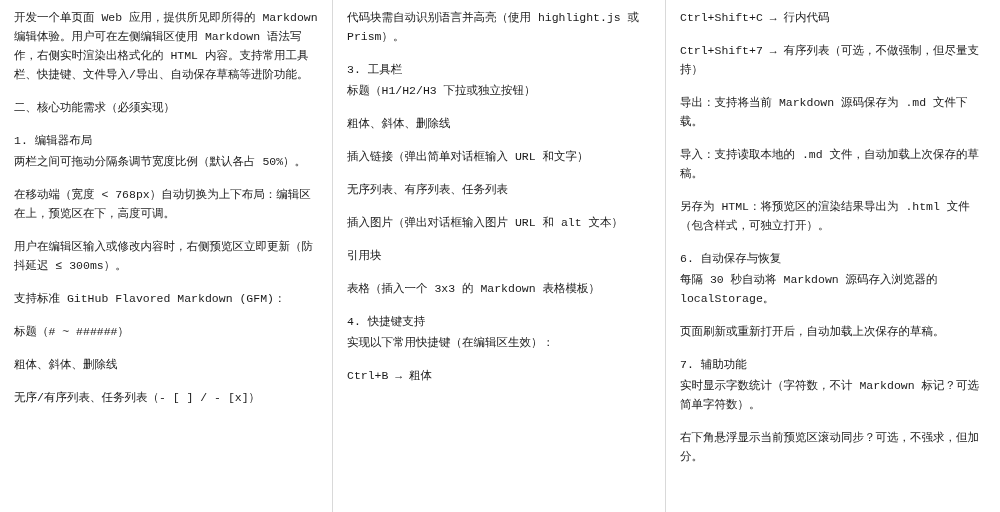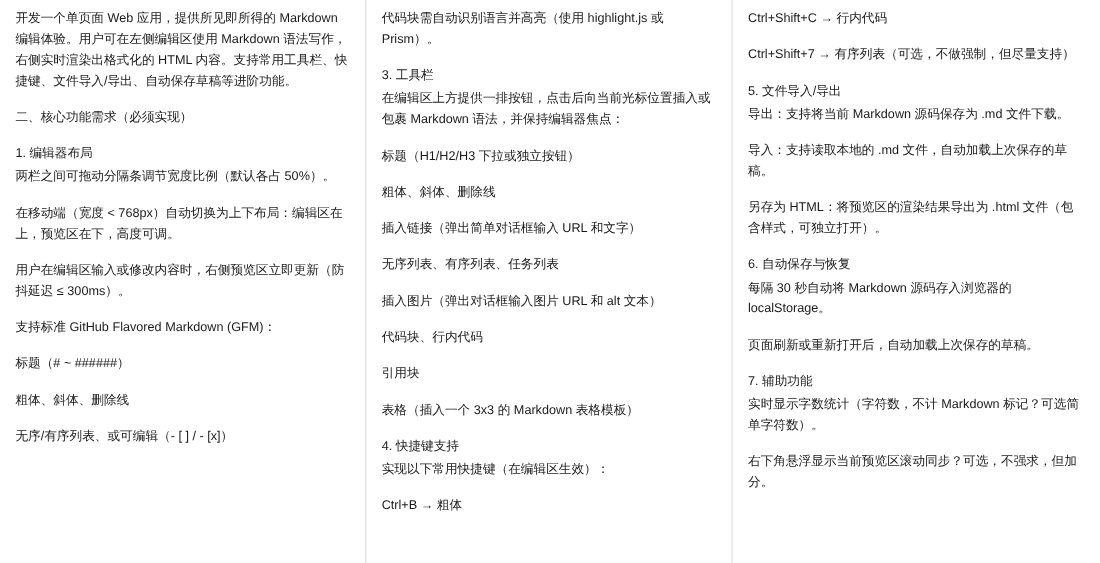--- a/index.html
+++ b/index.html
@@ -19,20 +19,21 @@
     width: 1000px;
     height: 512px;
     box-sizing: border-box;
   }
   .column {
     box-sizing: border-box;
     padding: 8px 14px 8px 14px;
     width: 333px;
     height: 512px;
     overflow: hidden;
+    font-family: Liberation Mono, monospace;
   }
   .col-divider {
     border-right: 1px solid #d9d9d9;
   }
   .blk {
     font-size: 11.5px;
     line-height: 19px;
     margin: 0 0 14px 0;
     white-space: pre-wrap;
     word-break: break-word;
@@ -49,46 +50,43 @@
   <div class="column col-divider">
     <p class="blk">开发一个单页面 Web 应用，提供所见即所得的 Markdown 编辑体验。用户可在左侧编辑区使用 Markdown 语法写作，右侧实时渲染出格式化的 HTML 内容。支持常用工具栏、快捷键、文件导入/导出、自动保存草稿等进阶功能。</p>
     <p class="blk">二、核心功能需求（必须实现）</p>
     <p class="blk heading">1. 编辑器布局</p>
     <p class="blk">两栏之间可拖动分隔条调节宽度比例（默认各占 50%）。</p>
     <p class="blk">在移动端（宽度 &lt; 768px）自动切换为上下布局：编辑区在上，预览区在下，高度可调。</p>
     <p class="blk">用户在编辑区输入或修改内容时，右侧预览区立即更新（防抖延迟 ≤ 300ms）。</p>
     <p class="blk">支持标准 GitHub Flavored Markdown (GFM)：</p>
     <p class="blk">标题（# ~ ######）</p>
     <p class="blk">粗体、斜体、删除线</p>
-    <p class="blk">无序/有序列表、或可编辑（- [ ] / - [x]）</p>
+    <p class="blk">无序/有序列表、任务列表（- [ ] / - [x]）</p>
 
   </div>
 
   <div class="column col-divider">
     <p class="blk">代码块需自动识别语言并高亮（使用 highlight.js 或 Prism）。</p>
     <p class="blk heading">3. 工具栏</p>
-    <p class="blk">在编辑区上方提供一排按钮，点击后向当前光标位置插入或包裹 Markdown 语法，并保持编辑器焦点：</p>
     <p class="blk">标题（H1/H2/H3 下拉或独立按钮）</p>
     <p class="blk">粗体、斜体、删除线</p>
     <p class="blk">插入链接（弹出简单对话框输入 URL 和文字）</p>
     <p class="blk">无序列表、有序列表、任务列表</p>
     <p class="blk">插入图片（弹出对话框输入图片 URL 和 alt 文本）</p>
-    <p class="blk">代码块、行内代码</p>
     <p class="blk">引用块</p>
     <p class="blk">表格（插入一个 3x3 的 Markdown 表格模板）</p>
     <p class="blk heading">4. 快捷键支持</p>
     <p class="blk">实现以下常用快捷键（在编辑区生效）：</p>
     <p class="blk">Ctrl+B → 粗体</p>
 
   </div>
 
   <div class="column">
     <p class="blk">Ctrl+Shift+C → 行内代码</p>
     <p class="blk">Ctrl+Shift+7 → 有序列表（可选，不做强制，但尽量支持）</p>
-    <p class="blk heading">5. 文件导入/导出</p>
     <p class="blk">导出：支持将当前 Markdown 源码保存为 .md 文件下载。</p>
     <p class="blk">导入：支持读取本地的 .md 文件，自动加载上次保存的草稿。</p>
     <p class="blk">另存为 HTML：将预览区的渲染结果导出为 .html 文件（包含样式，可独立打开）。</p>
     <p class="blk heading">6. 自动保存与恢复</p>
     <p class="blk">每隔 30 秒自动将 Markdown 源码存入浏览器的 localStorage。</p>
     <p class="blk">页面刷新或重新打开后，自动加载上次保存的草稿。</p>
     <p class="blk heading">7. 辅助功能</p>
     <p class="blk">实时显示字数统计（字符数，不计 Markdown 标记？可选简单字符数）。</p>
     <p class="blk">右下角悬浮显示当前预览区滚动同步？可选，不强求，但加分。</p>
   </div>

